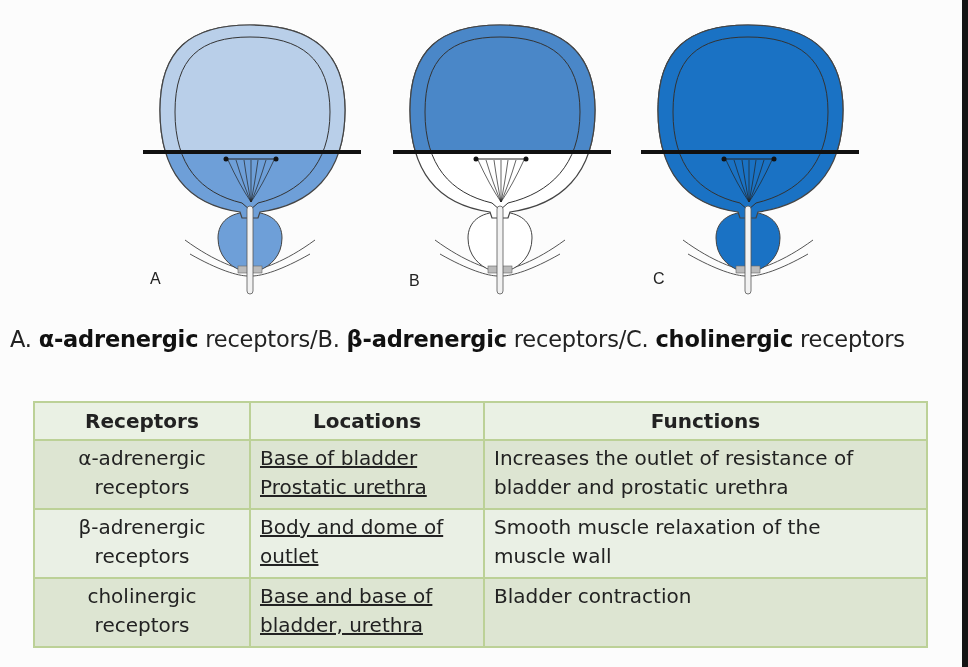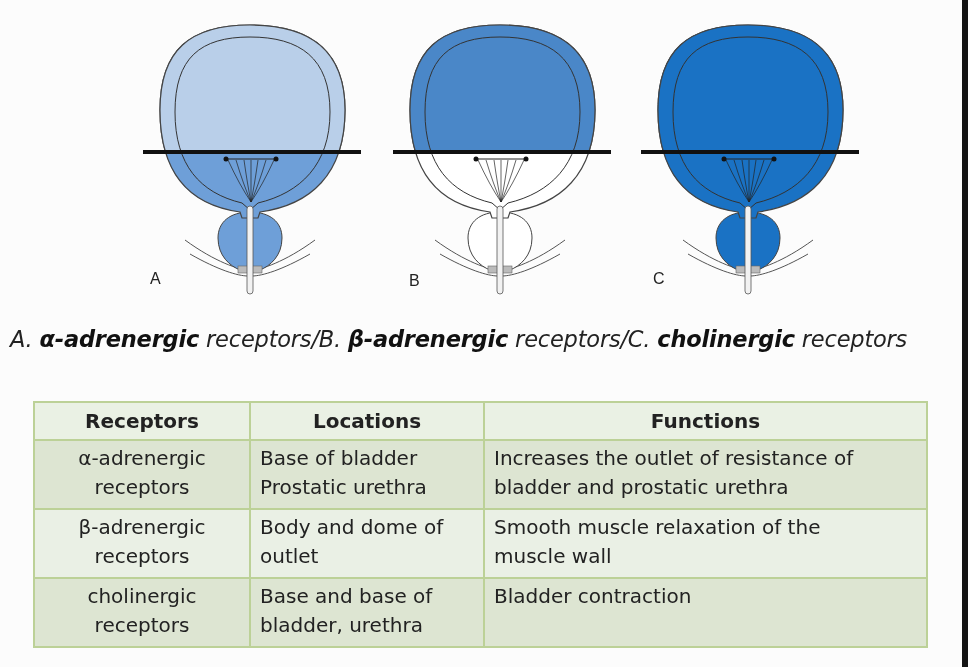--- a/index.html
+++ b/index.html
@@ -12,38 +12,37 @@
   #right-edge { position: absolute; left: 962px; top: 0; width: 6px; height: 667px; background: #141414; }
   .panel { position: absolute; top: 0; width: 240px; height: 300px; }
   .panel svg { position: absolute; left: 0; top: 0; }
   .panel-label {
     position: absolute; font-size: 16px; color: #222; font-family: "Liberation Sans", sans-serif;
   }
   #caption {
     position: absolute; left: 10px; top: 326px; white-space: nowrap;
     font-size: 22.5px; letter-spacing: -0.2px; color: #222;
     font-family: "DejaVu Sans", sans-serif;
-    font-style: italic;
   }
   #caption b { font-weight: bold; color: #111; }
   #caption span { font-weight: normal; }
   table {
     position: absolute; left: 33px; top: 401px;
     width: 895px; border-collapse: collapse;
     font-size: 20px; color: #222;
     font-family: "DejaVu Sans", sans-serif;
   }
   td, th {
     border: 2px solid #bcd197; padding: 0 9px; vertical-align: top; line-height: 29px;
   }
   th { height: 36px; background: #eaf1e4; font-weight: bold; text-align: center; vertical-align: middle; }
   tr.odd td { background: #dde5d2; }
   tr.even td { background: #eaf0e5; }
   td.rec { text-align: center; width: 196px; }
-  td.loc { width: 214px; }
+  td.loc { width: 214px; text-decoration: underline; }
   tr.body td { height: 64px; padding-top: 3px; }
   td .line { display: block; }
 </style>
 </head>
 <body>
 
 <div id="right-edge"></div>
 
 <div class="panel" style="left:130px;">
   <svg width="240" height="300" viewBox="0 0 240 300">

